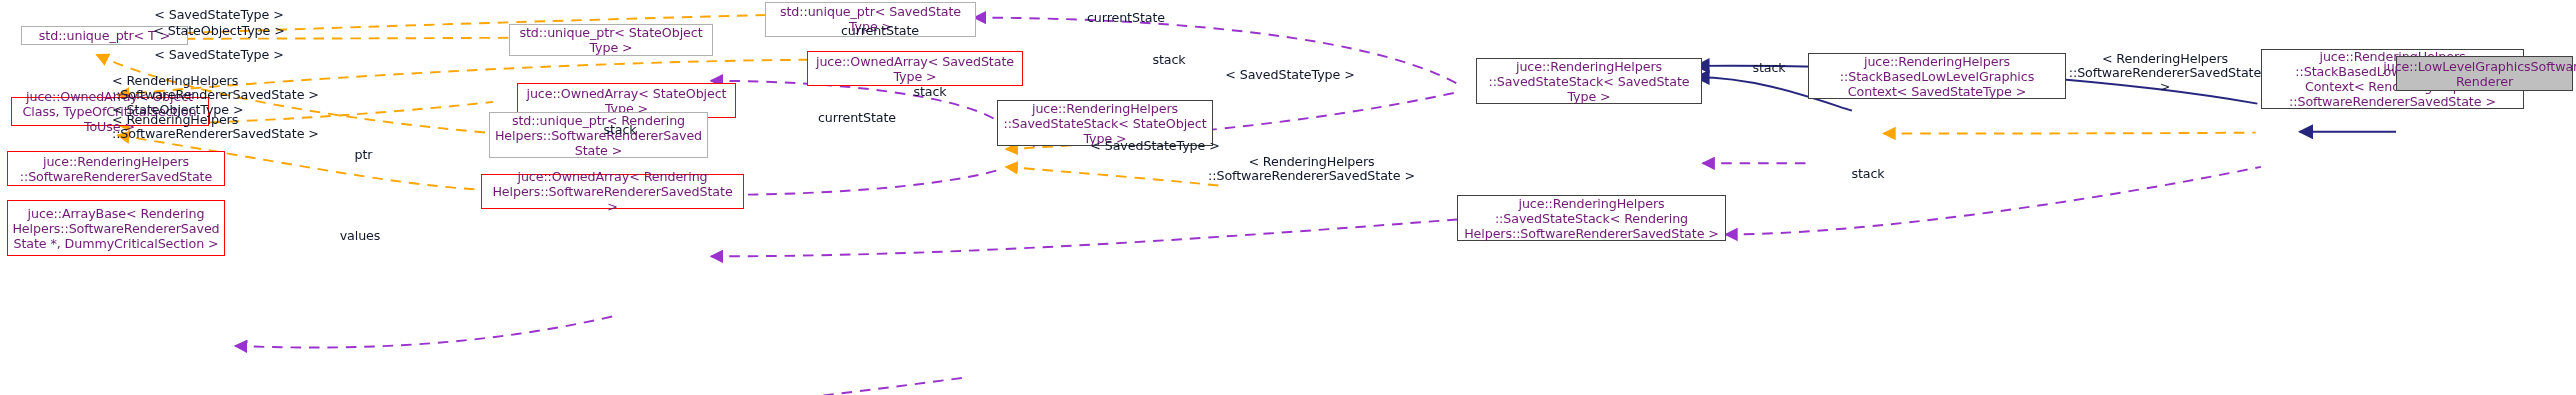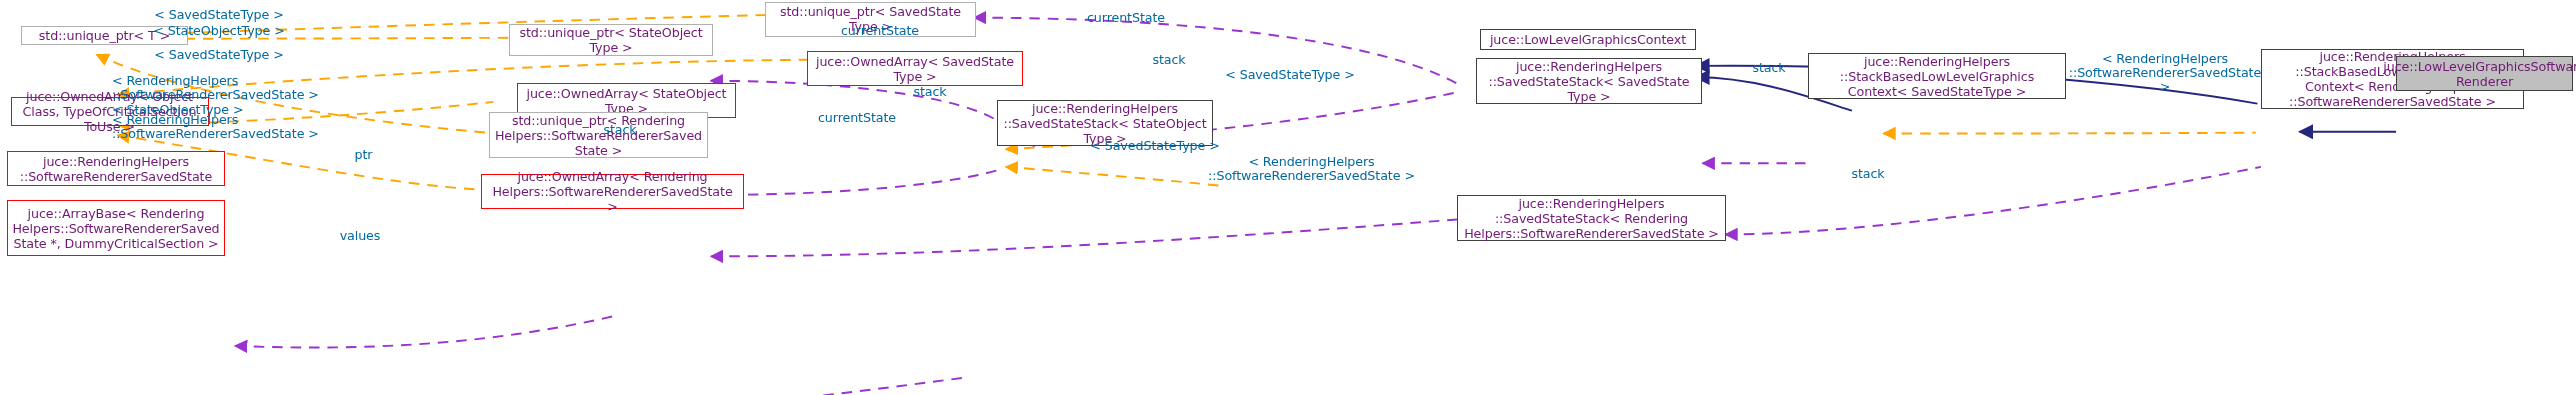--- a/index.html
+++ b/index.html
@@ -41,21 +41,21 @@
   }
   .node.grey-border  { border: 1.3px solid #b0b0b0; }
   .node.red-border   { border: 1.3px solid #ff0000; }
   .node.dark-border  { border: 1.3px solid #404040; }
   .node.highlight    { border: 1.3px solid #404040; background: #bfbfbf; }
 
   .edge-label {
     position: absolute;
     font-size: 12.7px;
     line-height: 14px;
-    color: #0369a1;
+    color: #0f172a;
     white-space: pre-line;
     text-align: center;
     letter-spacing: -0.1px;
   }
 </style>
 </head>
 <body>
 
 <div id="diagram">
 
@@ -153,21 +153,20 @@
 Helpers::SoftwareRendererSavedState &gt;</div>
 
   <div class="node red-border" style="left:7px; top:200px; width:218px; height:56px;">juce::ArrayBase&lt; Rendering
 Helpers::SoftwareRendererSaved
 State *, DummyCriticalSection &gt;</div>
 
   <div class="node dark-border" style="left:997px; top:100px; width:216px; height:46px;">juce::RenderingHelpers
 ::SavedStateStack&lt; StateObject
 Type &gt;</div>
 
-  <div class="node dark-border" style="left:1480px; top:29px; width:216px; height:21px;">juce::LowLevelGraphicsContext</div>
 
   <div class="node dark-border" style="left:1476px; top:58px; width:226px; height:46px;">juce::RenderingHelpers
 ::SavedStateStack&lt; SavedState
 Type &gt;</div>
 
   <div class="node dark-border" style="left:1457px; top:195px; width:269px; height:46px;">juce::RenderingHelpers
 ::SavedStateStack&lt; Rendering
 Helpers::SoftwareRendererSavedState &gt;</div>
 
   <div class="node dark-border" style="left:1808px; top:53px; width:258px; height:46px;">juce::RenderingHelpers

